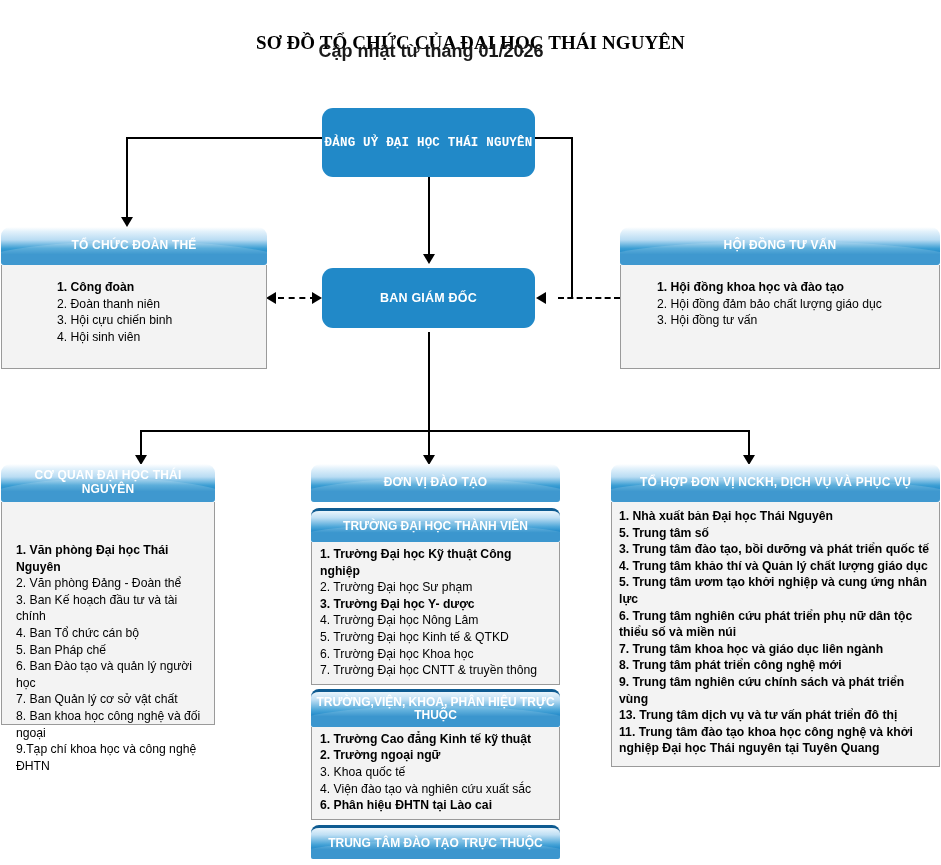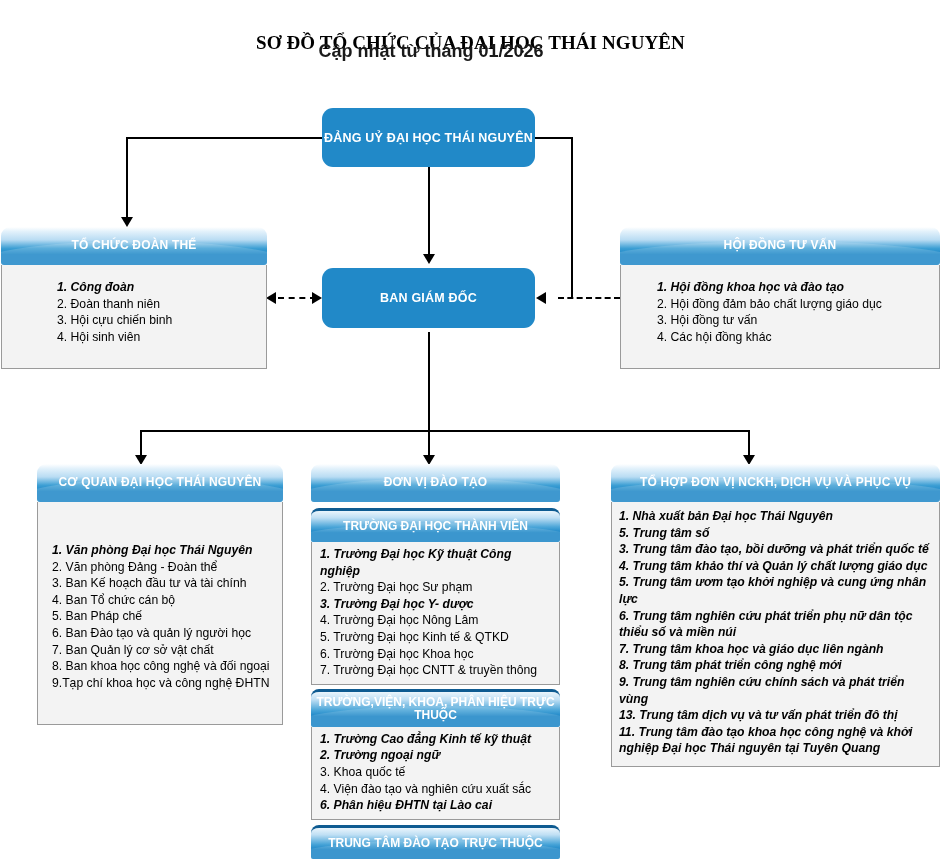--- a/index.html
+++ b/index.html
@@ -72,21 +72,21 @@
     border-top: none;
     padding: 7px 9px 8px 9px;
   }
   .pbody ol { list-style: none; }
   .pbody li {
     font-size: 12.2px;
     color: #000;
     line-height: 16.6px;
     white-space: normal;
   }
-  .pbody li.b { font-weight: bold; font-style: italic; }
+  .pbody li.b { font-weight: bold; }
 
   
   .shead {
     position: relative;
     height: 34px;
     border-radius: 8px 8px 2px 2px;
     border-top: 3px solid #0e5b91;
     background: linear-gradient(to bottom,
         #eaf5fc 0%, #bfdff4 22%, #4aa5d8 52%, #1b85c6 70%, #1b85c6 100%);
     color: #fff;
@@ -161,21 +161,21 @@
 
   <div class="lnk v" style="left:428px; top:332px; height:99px;"></div>
   <div class="lnk h" style="left:140px; top:430px; width:610px;"></div>
   <div class="lnk v" style="left:140px; top:430px; height:31px;"></div>
   <div class="lnk v" style="left:428px; top:430px; height:31px;"></div>
   <div class="lnk v" style="left:748px; top:430px; height:31px;"></div>
   <div class="arrow-d" style="left:135px; top:455px;"></div>
   <div class="arrow-d" style="left:423px; top:455px;"></div>
   <div class="arrow-d" style="left:743px; top:455px;"></div>
 
-  <div class="node" style="left:322px; top:108px; width:213px; height:59px;">ĐẢNG UỶ ĐẠI HỌC THÁI NGUYÊN</div>
+  <div class="node" style="left:322px; top:108px; width:213px; height:69px;font-family:Liberation Mono, monospace;">ĐẢNG UỶ ĐẠI HỌC THÁI NGUYÊN</div>
 
   <div class="node" style="left:322px; top:268px; width:213px; height:60px;">BAN GIÁM ĐỐC</div>
 
   <div class="panel" style="left:1px; top:227px; width:266px;">
     <div class="phead">TỔ CHỨC ĐOÀN THỂ</div>
     <div class="pbody" style="height:104px; padding-top:14px; padding-left:55px;">
       <ol>
           <li class="b">1. Công đoàn</li>
           <li>2. Đoàn thanh niên</li>
           <li>3. Hội cựu chiến binh</li>
@@ -184,26 +184,25 @@
     </div>
   </div>
 
   <div class="panel" style="left:620px; top:227px; width:320px;">
     <div class="phead">HỘI ĐỒNG TƯ VẤN</div>
     <div class="pbody" style="height:104px; padding-top:14px; padding-left:36px;">
       <ol>
           <li class="b">1. Hội đồng khoa học và đào tạo</li>
           <li>2. Hội đồng đảm bảo chất lượng giáo dục</li>
           <li>3. Hội đồng tư vấn</li>
-          <li>4. Các hội đồng khác</li>
-        </ol>
-    </div>
-  </div>
-
-  <div class="panel" style="left:1px; top:464px; width:246px;margin-left:36px;">
+        </ol>
+    </div>
+  </div>
+
+  <div class="panel" style="left:1px; top:464px; width:214px;">
     <div class="phead">CƠ QUAN ĐẠI HỌC THÁI NGUYÊN</div>
     <div class="pbody" style="height:223px; padding-top:40px; padding-left:14px;">
       <ol>
           <li class="b">1. Văn phòng Đại học Thái Nguyên</li>
           <li>2. Văn phòng Đảng - Đoàn thể</li>
           <li>3. Ban Kế hoạch đầu tư và tài chính</li>
           <li>4. Ban Tổ chức cán bộ</li>
           <li>5. Ban Pháp chế</li>
           <li>6. Ban Đào tạo và quản lý người học</li>
           <li>7. Ban Quản lý cơ sở vật chất</li>

